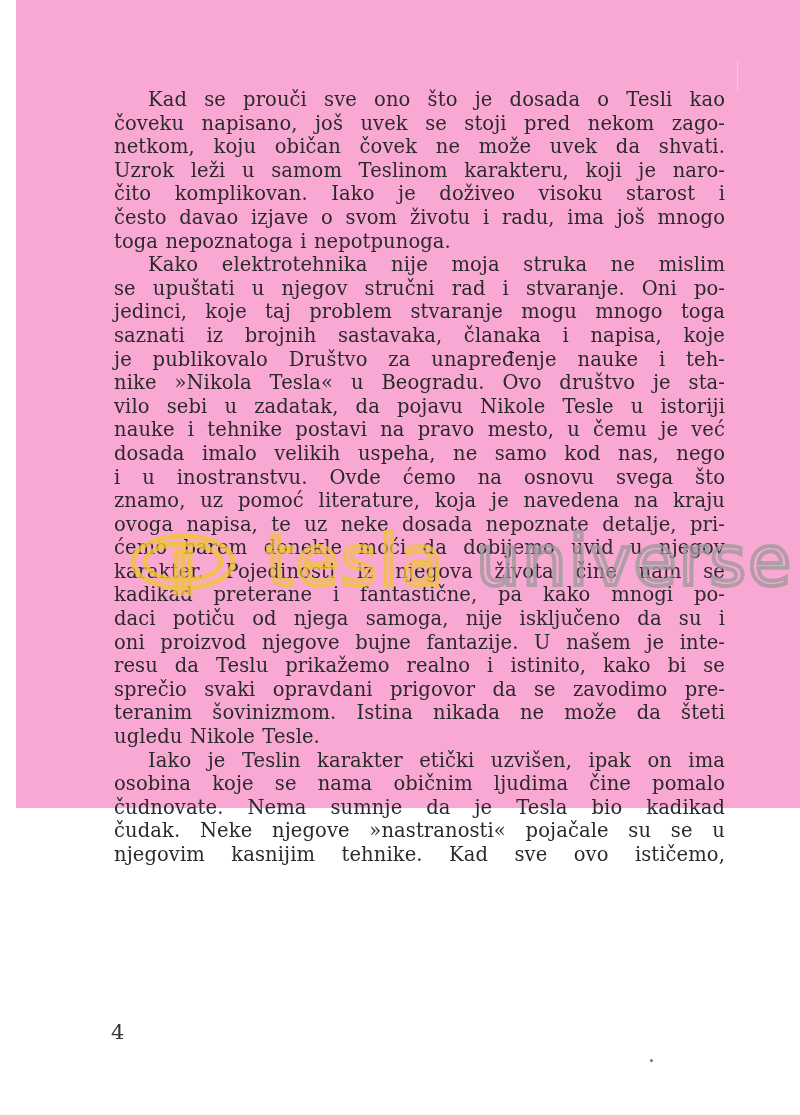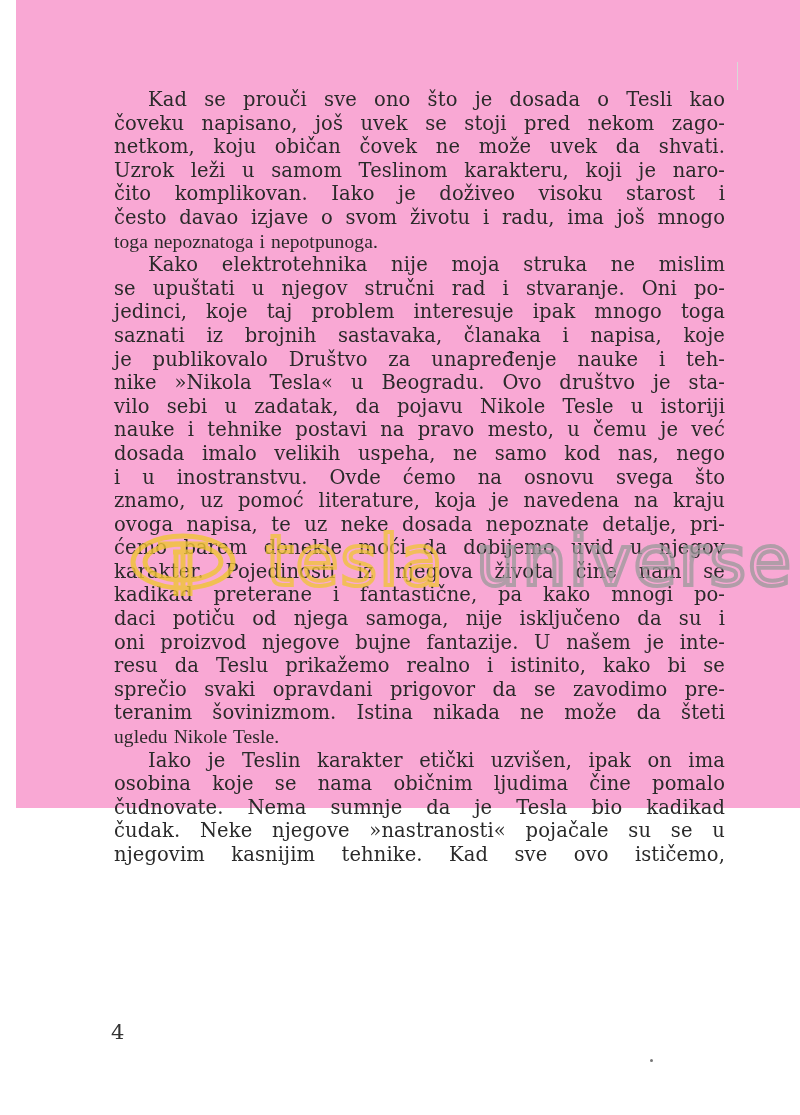--- a/index.html
+++ b/index.html
@@ -32,21 +32,21 @@
       height: 23.6px;
       line-height: 23.6px;
       font-size: 19.5px;
       white-space: nowrap;
       text-align: justify;
       text-align-last: justify;
       letter-spacing: 0.1px;
       word-spacing: 1px;
     }
     .line.indent { padding-left: 34px; }
-    .line.last { text-align-last: left; font-family: Liberation Serif, serif; }
+    .line.last { text-align-last: left; }
     .page-number {
       position: absolute;
       left: 95px;
       top: 1020px;
       font-size: 21px;
       color: #333;
     }
     .speck {
       position: absolute;
       background: #777;
@@ -97,21 +97,21 @@
   <div class="text-block">
     <span class="line indent">Kad se prouči sve ono što je dosada o Tesli kao</span>
     <span class="line">čoveku napisano, još uvek se stoji pred nekom zago-</span>
     <span class="line">netkom, koju običan čovek ne može uvek da shvati.</span>
     <span class="line">Uzrok leži u samom Teslinom karakteru, koji je naro-</span>
     <span class="line">čito komplikovan. Iako je doživeo visoku starost i</span>
     <span class="line">često davao izjave o svom životu i radu, ima još mnogo</span>
     <span class="line last">toga nepoznatoga i nepotpunoga.</span>
     <span class="line indent">Kako elektrotehnika nije moja struka ne mislim</span>
     <span class="line">se upuštati u njegov stručni rad i stvaranje. Oni po-</span>
-    <span class="line">jedinci, koje taj problem interesuje ipak mnogo toga</span>
+    <span class="line">jedinci, koje taj problem stvaranje mogu mnogo toga</span>
     <span class="line">saznati iz brojnih sastavaka, članaka i napisa, koje</span>
     <span class="line">je publikovalo Društvo za unapređenje nauke i teh-</span>
     <span class="line">nike »Nikola Tesla« u Beogradu. Ovo društvo je sta-</span>
     <span class="line">vilo sebi u zadatak, da pojavu Nikole Tesle u istoriji</span>
     <span class="line">nauke i tehnike postavi na pravo mesto, u čemu je već</span>
     <span class="line">dosada imalo velikih uspeha, ne samo kod nas, nego</span>
     <span class="line">i u inostranstvu. Ovde ćemo na osnovu svega što</span>
     <span class="line">znamo, uz pomoć literature, koja je navedena na kraju</span>
     <span class="line">ovoga napisa, te uz neke dosada nepoznate detalje, pri-</span>
     <span class="line">ćemo barem donekle moći da dobijemo uvid u njegov</span>

